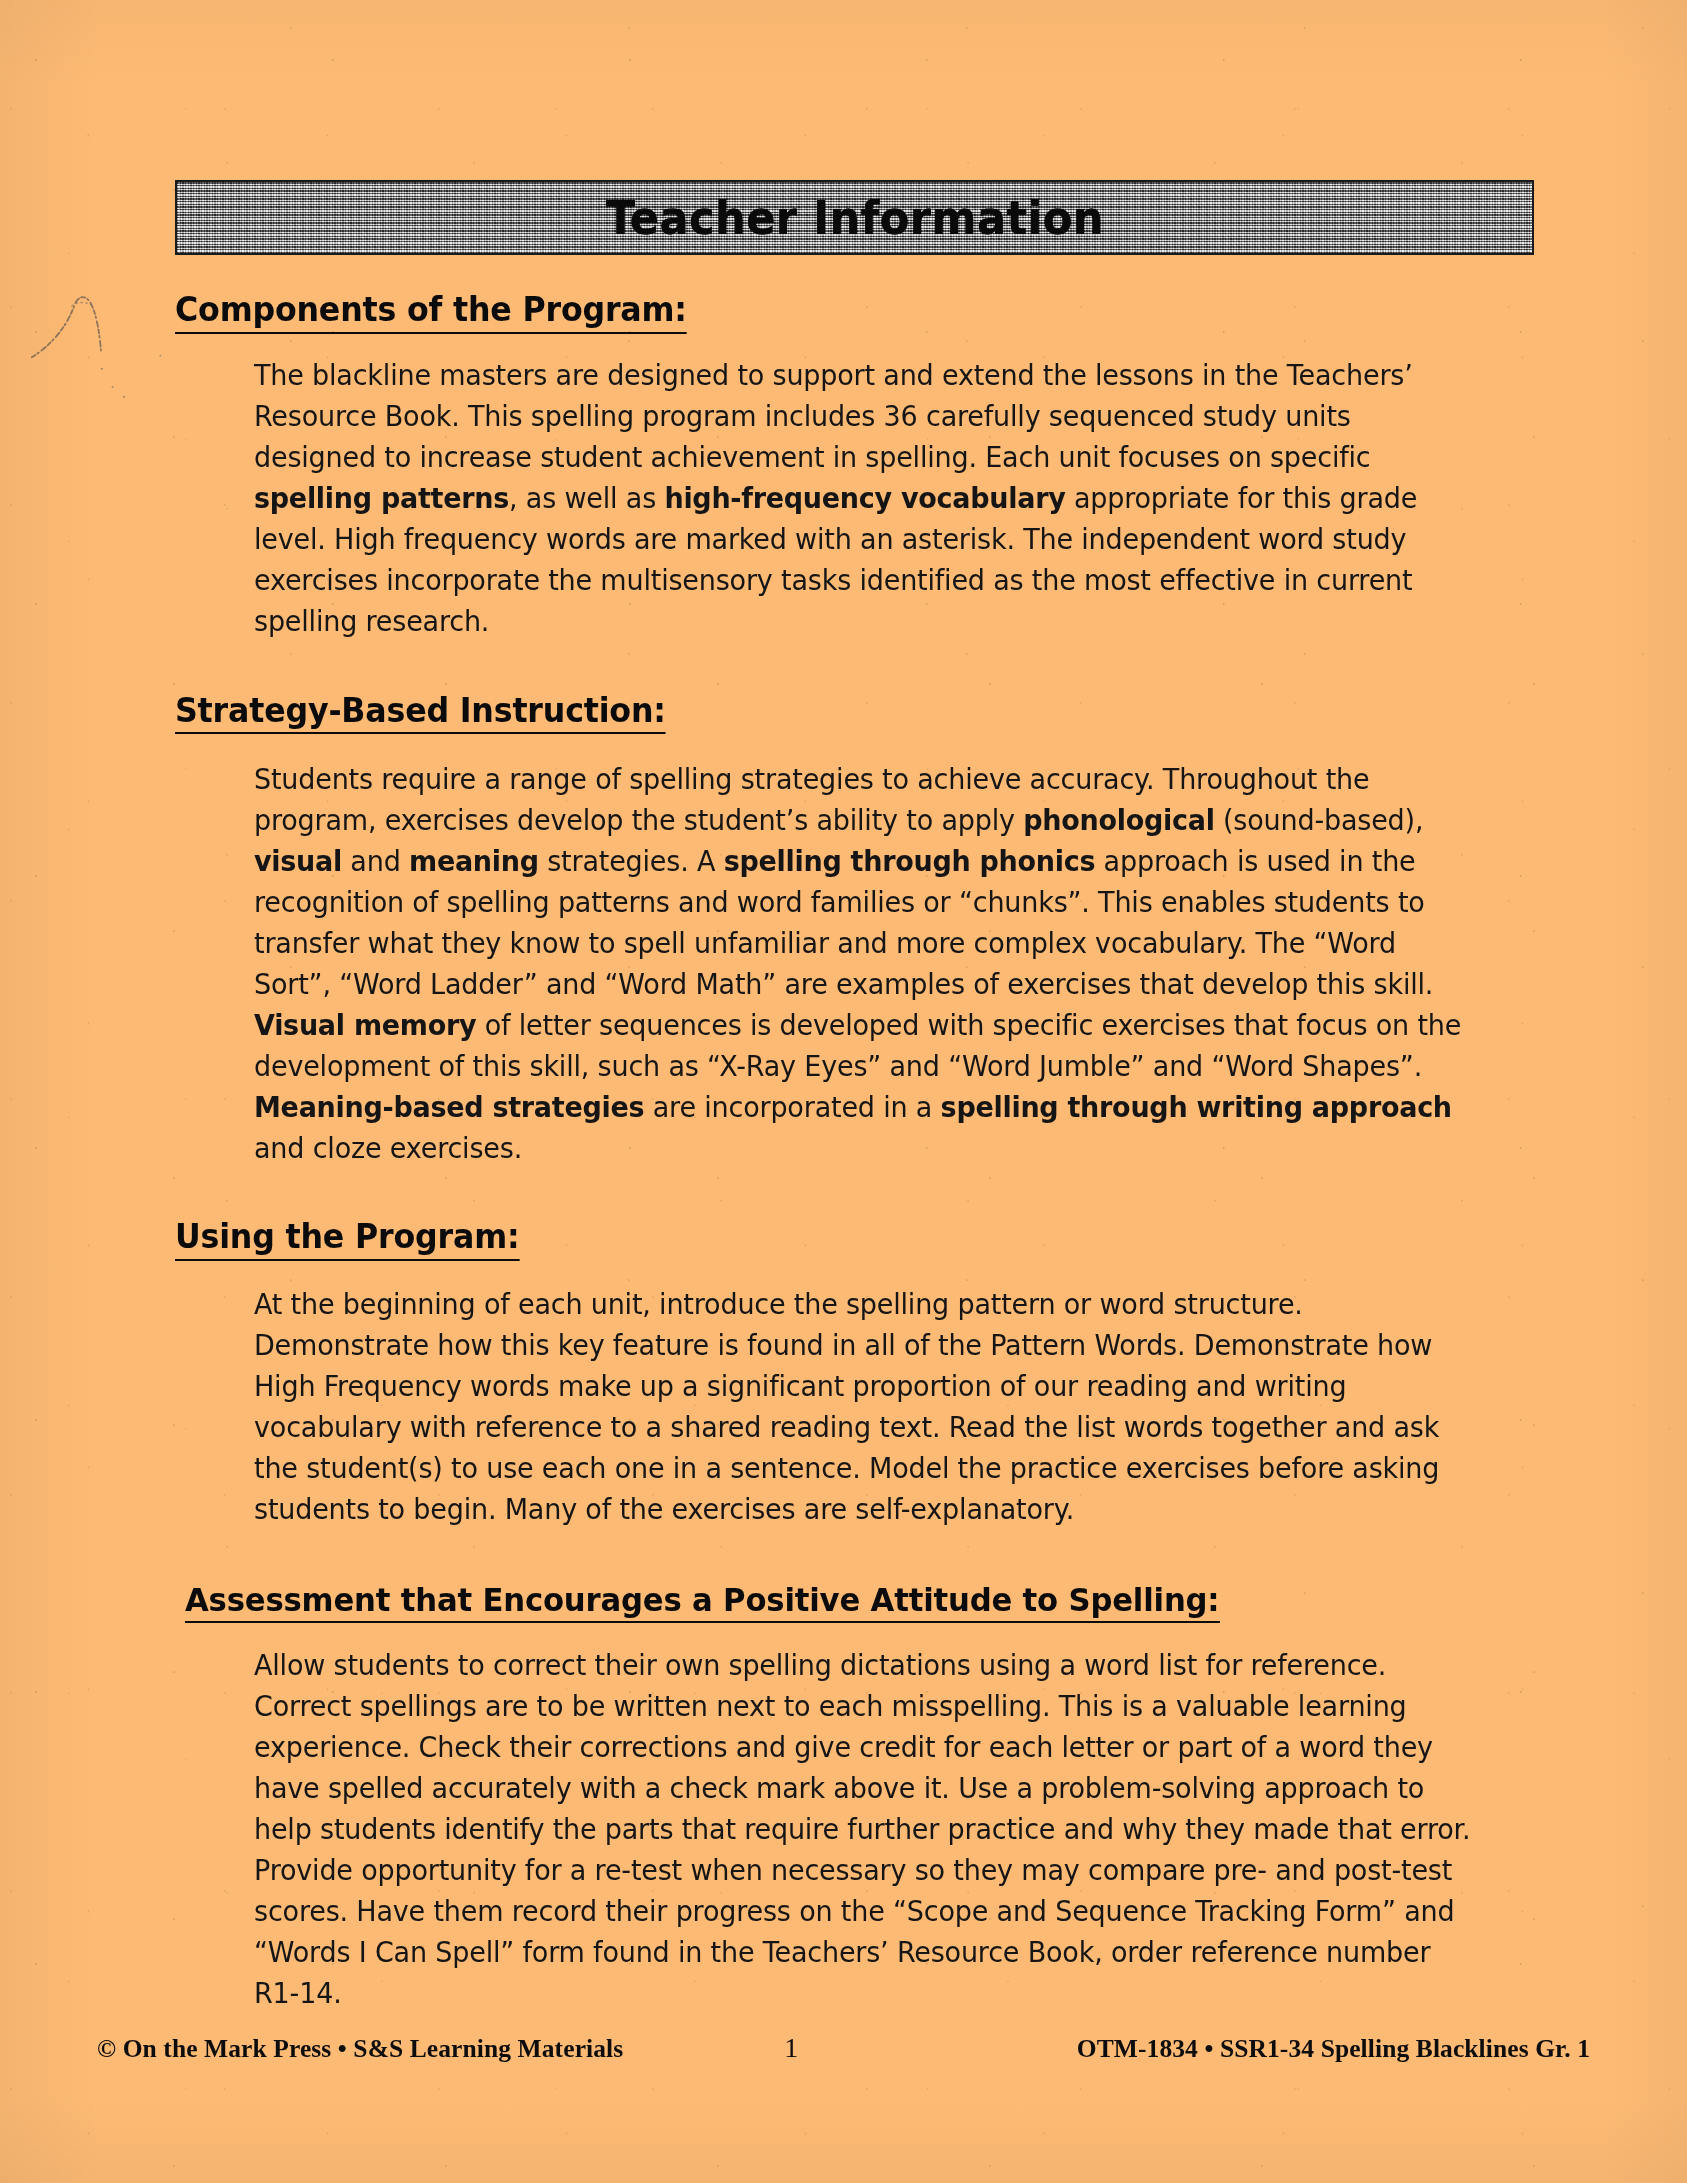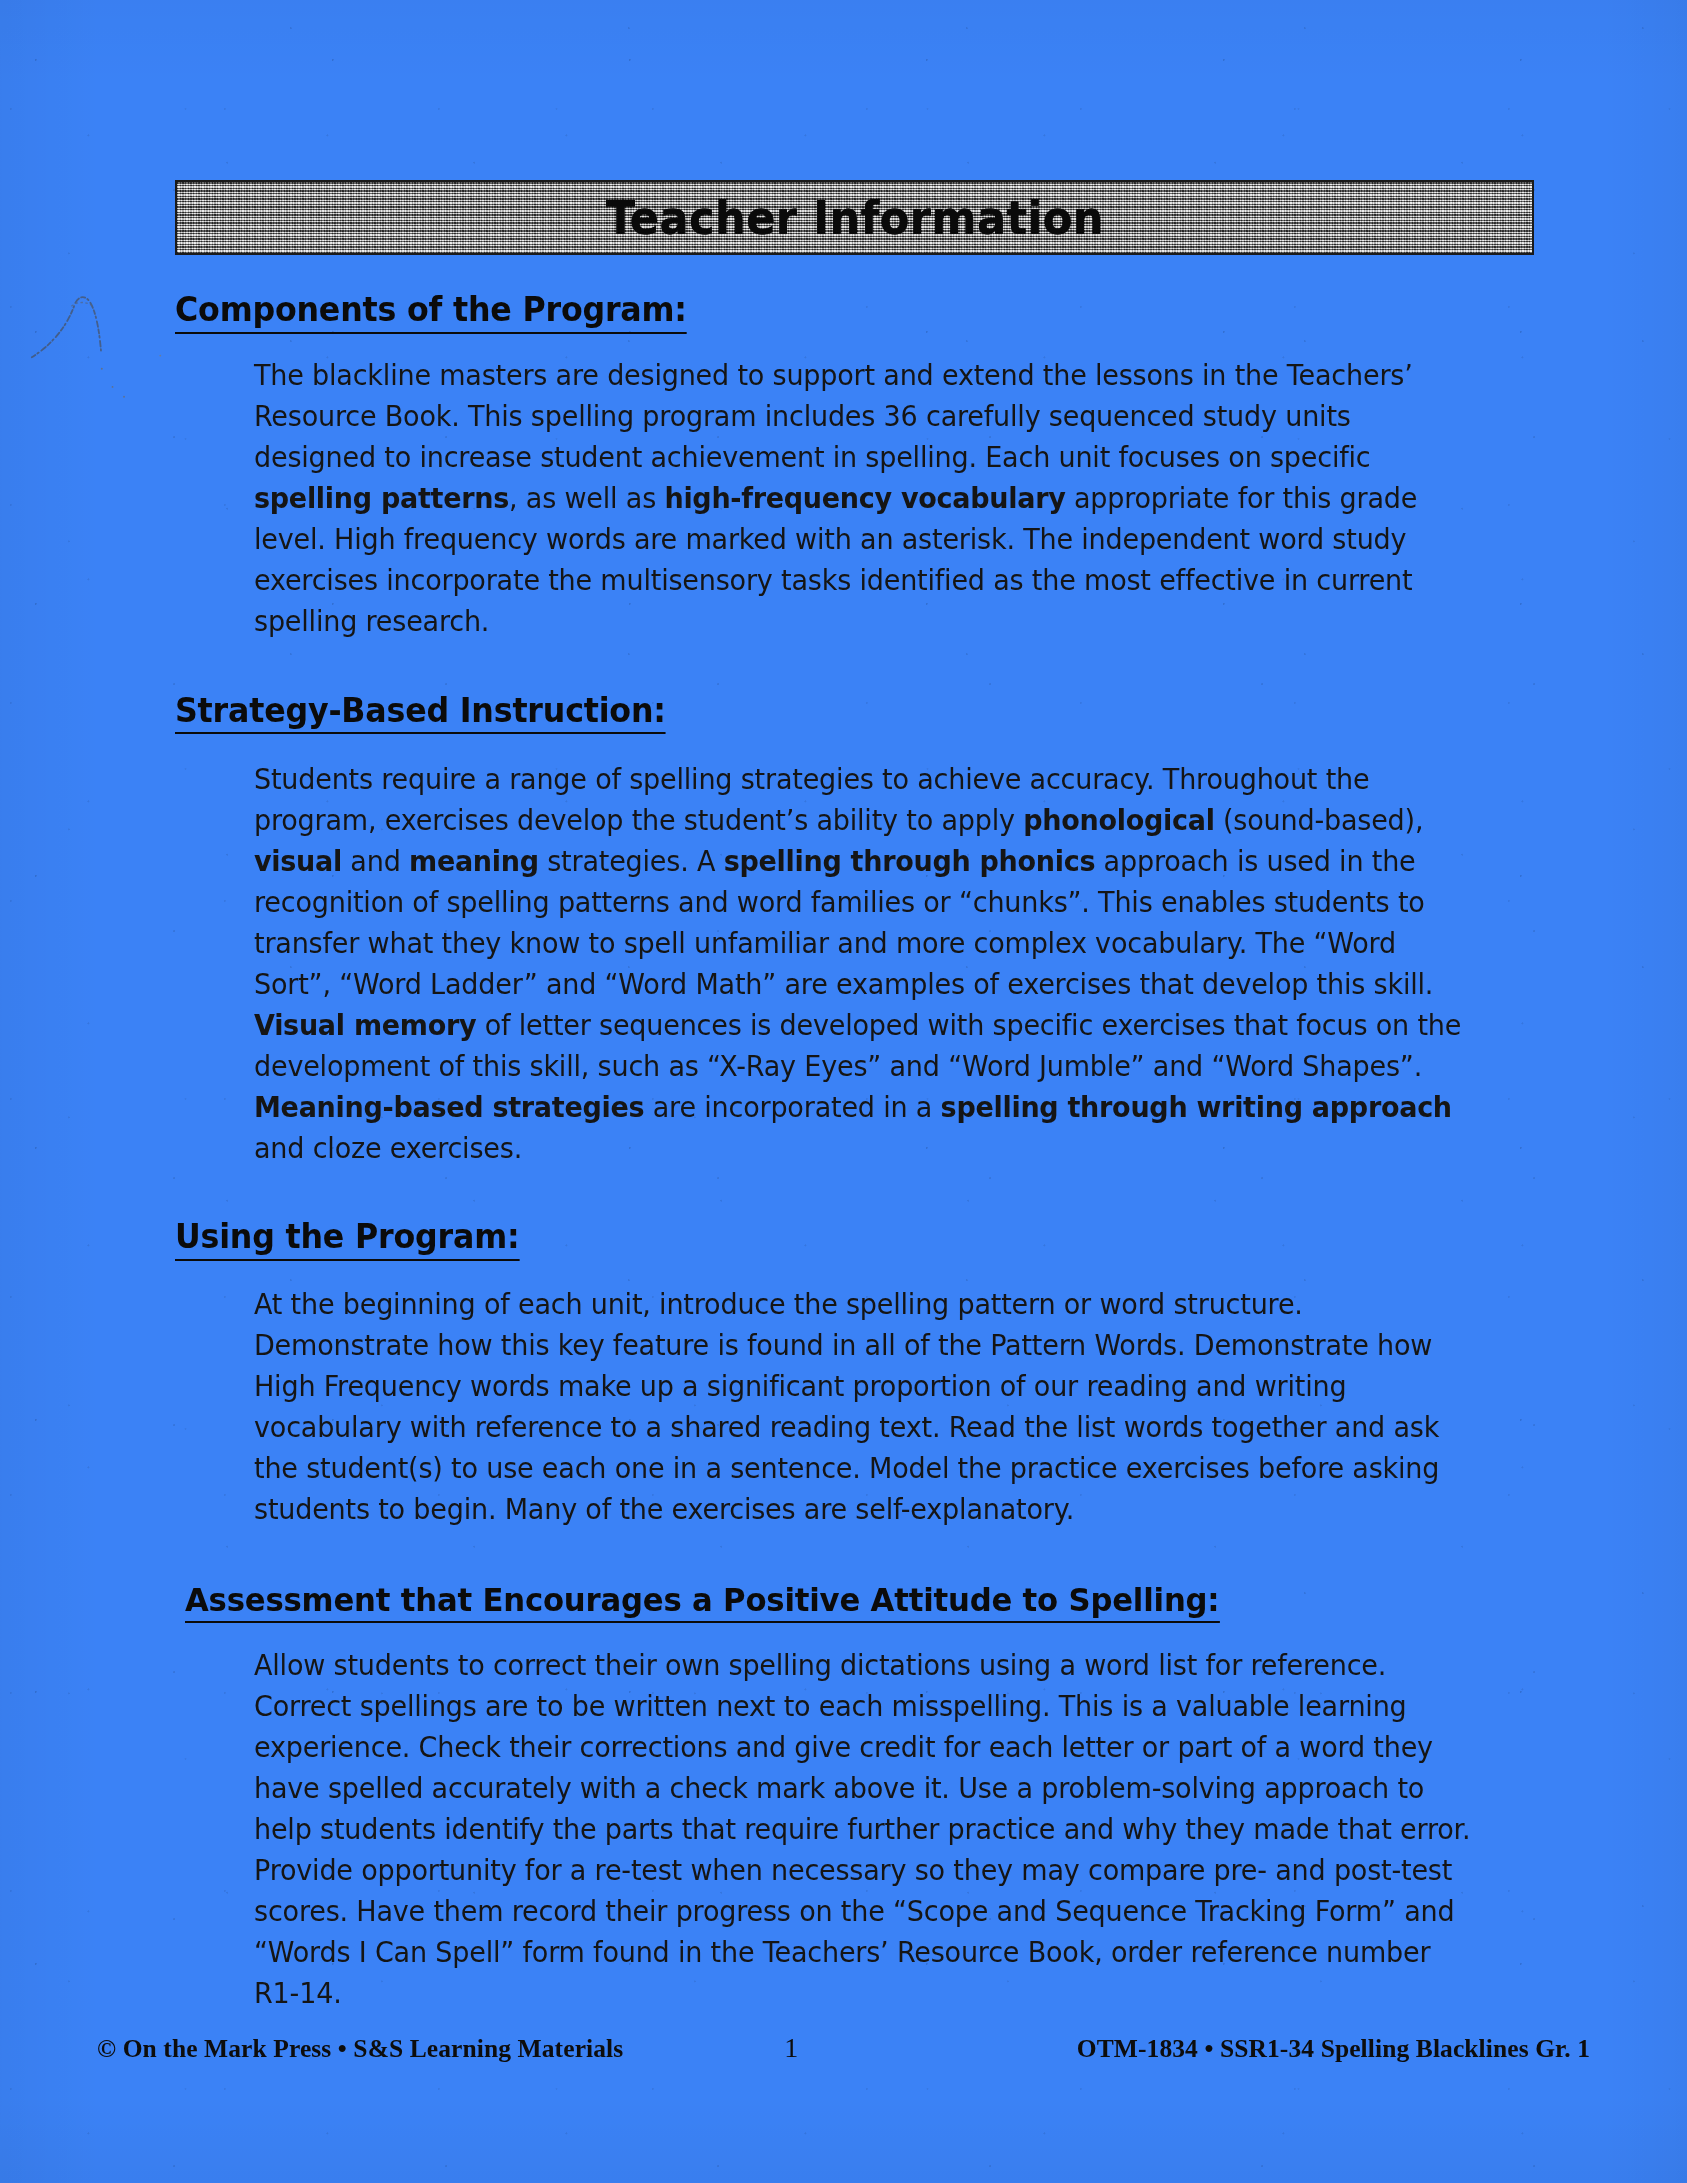--- a/index.html
+++ b/index.html
@@ -14,21 +14,21 @@
     position: relative;
     overflow: hidden;
     font-family: "Liberation Sans", sans-serif;
     color: #111111;
   }
 
   
   #page {
     position: absolute;
     inset: 0;
-    background: #3b82f6;
+    background: #fdba74;
   }
   
   #scan-noise {
     position: absolute;
     inset: 0;
     pointer-events: none;
     opacity: .30;
     background-image:
       radial-gradient(circle at 12% 22%, rgba(0,0,0,.45) 0 0.8px, transparent 1.2px),
       radial-gradient(circle at 86% 9%, rgba(0,0,0,.35) 0 0.8px, transparent 1.2px),

